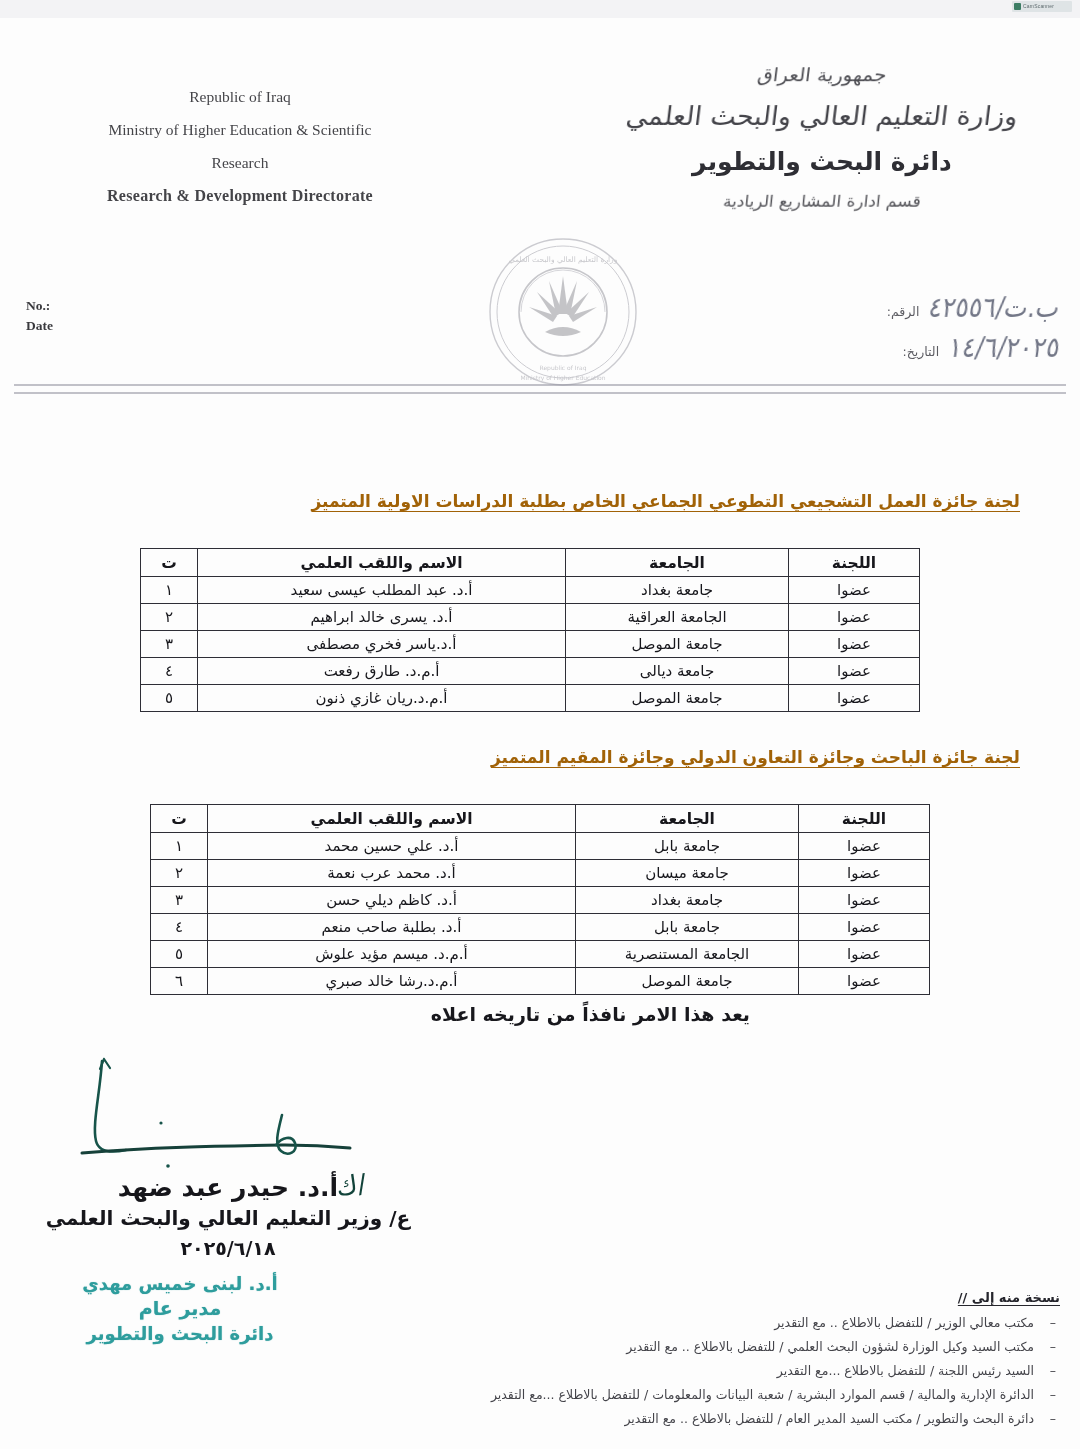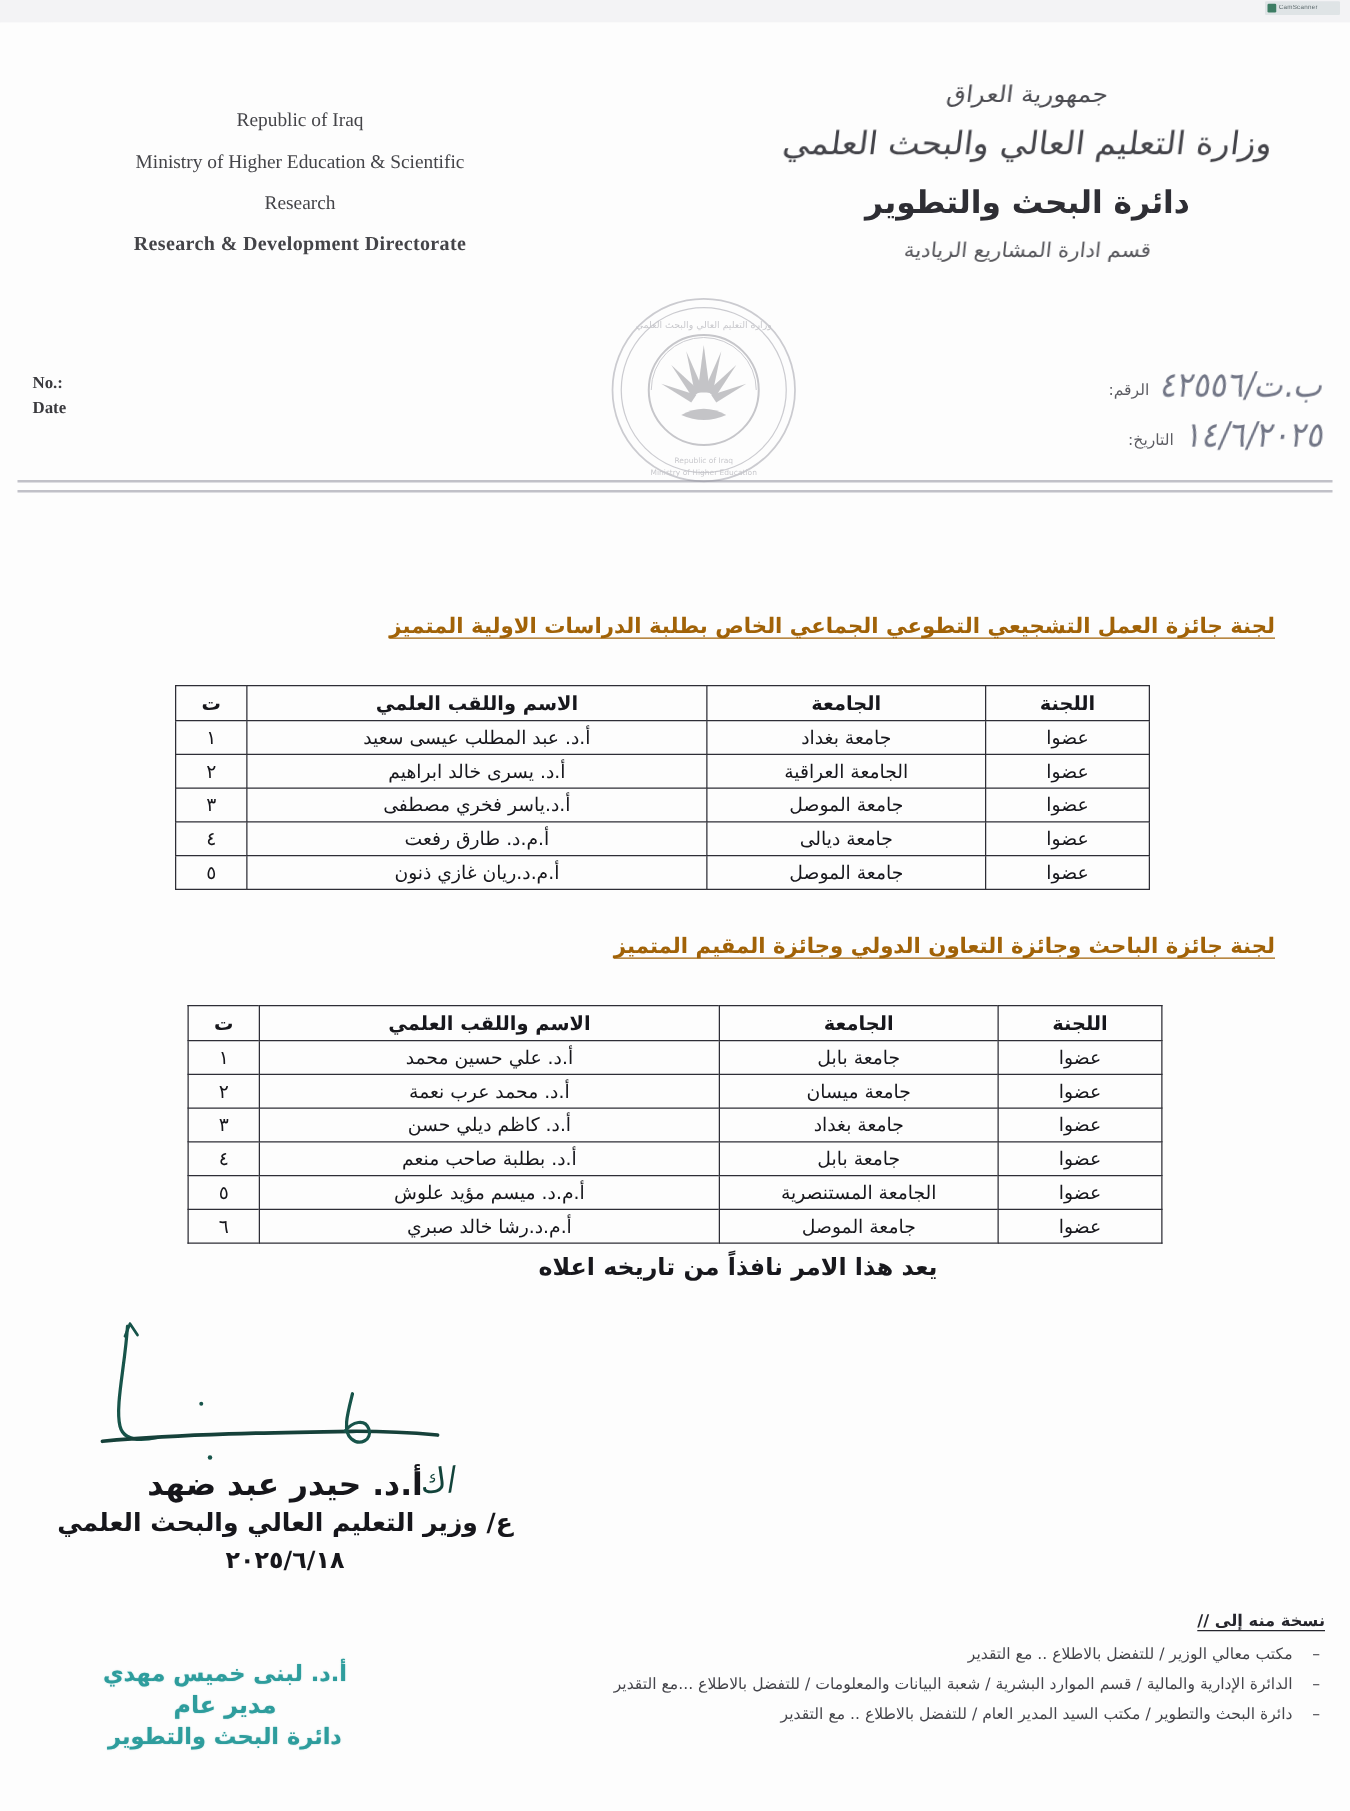--- a/index.html
+++ b/index.html
@@ -165,21 +165,21 @@
     letter-spacing:1px;
   }
   .sig-mark{
     position:absolute;left:336px;top:1152px;
     font-family:"DejaVu Sans",sans-serif;font-size:26px;
     color:#12433a;transform:rotate(-8deg);
   }
 
   
   .teal{
-    position:absolute;left:30px;top:1309px;width:300px;
+    position:absolute;left:30px;top:1253px;width:300px;
     direction:rtl;text-align:center;
     font-family:"DejaVu Sans",sans-serif;
     font-weight:bold;color:#2e9d9d;
     text-shadow:0 0 1px rgba(46,157,157,.6);
   }
   .teal .tl{display:block;white-space:nowrap;}
   .teal .tl1{font-size:18px;line-height:25px;}
   .teal .tl2{font-size:19px;line-height:25px;letter-spacing:4px;}
   .teal .tl3{font-size:18px;line-height:25px;letter-spacing:1px;}
 
@@ -389,19 +389,21 @@
     <div class="teal">
       <span class="tl tl1">أ.د. لبنى خميس مهدي</span>
       <span class="tl tl2">مدير عام</span>
       <span class="tl tl3">دائرة البحث والتطوير</span>
     </div>
 
     <div class="dist">
       <div class="dist-h">نسخة منه إلى //</div>
       <ul>
         <li>مكتب معالي الوزير / للتفضل بالاطلاع .. مع التقدير</li>
+        <li>مكتب السيد وكيل الوزارة لشؤون البحث العلمي  / للتفضل بالاطلاع .. مع التقدير</li>
+        <li>السيد رئيس اللجنة / للتفضل بالاطلاع ...مع التقدير</li>
         <li>الدائرة الإدارية والمالية / قسم الموارد البشرية / شعبة البيانات والمعلومات / للتفضل بالاطلاع ...مع التقدير</li>
         <li>دائرة البحث والتطوير / مكتب السيد المدير العام / للتفضل بالاطلاع .. مع التقدير</li>
       </ul>
     </div>
 
   </div>
 </div>
 
 </body></html>

